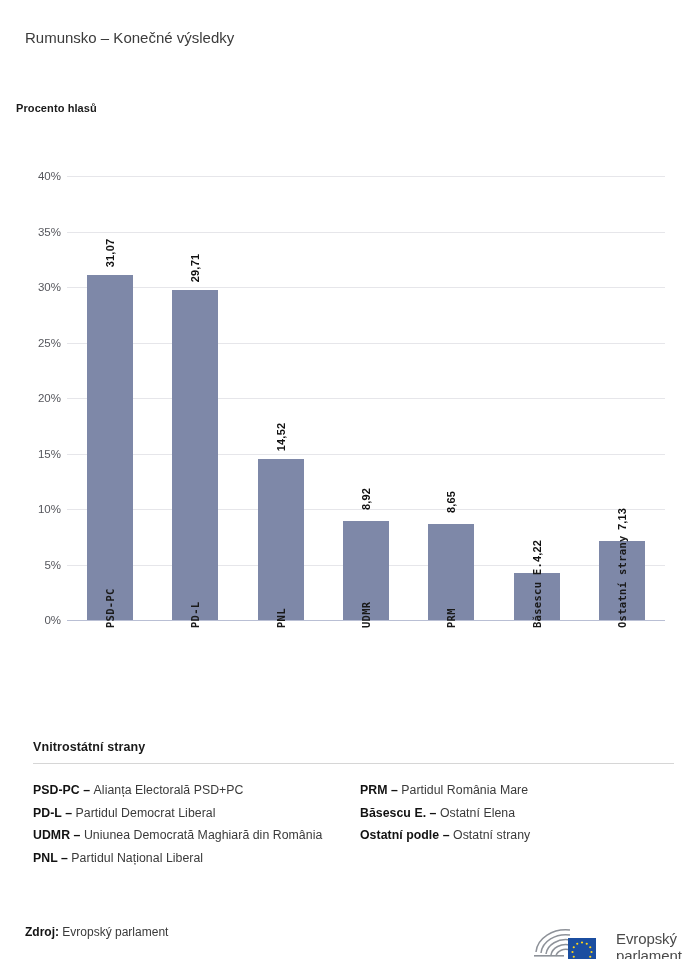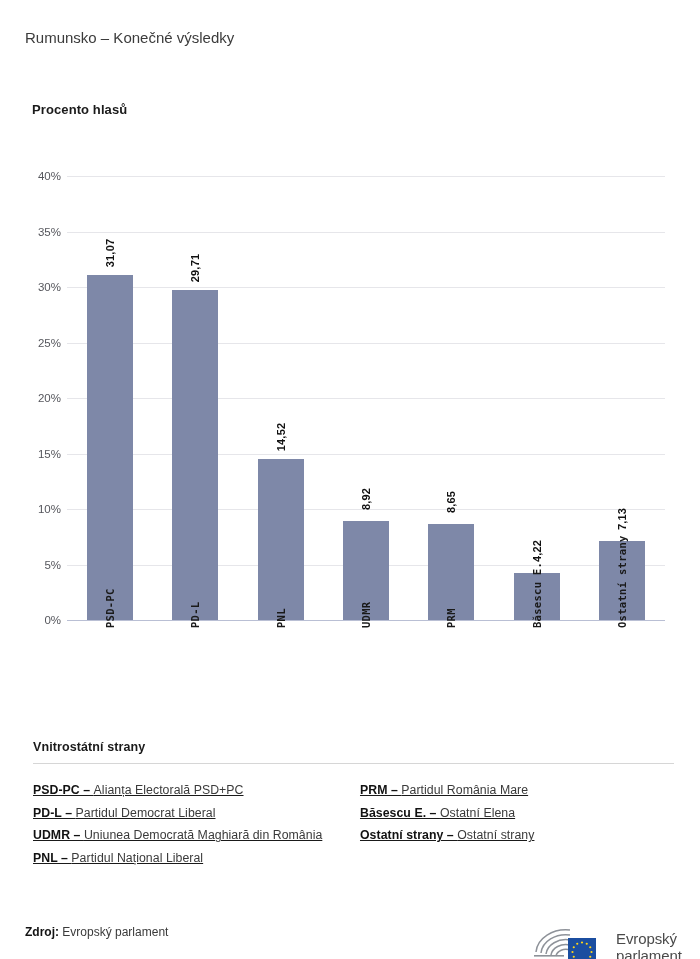--- a/index.html
+++ b/index.html
@@ -31,23 +31,23 @@
   }
   .chart-subtitle {
     font-size: 15px;
     font-weight: normal;
     color: #3b3b3b;
     margin-top: 10px;
     line-height: 1.3;
   }
   .axis-caption {
     position: absolute;
-    left: 32px;
+    left: 16px;
     top: 102px;
-    font-size: 13px;
+    font-size: 11px;
     font-weight: bold;
     color: #1a1a1a;
     letter-spacing: 0.1px;
   }
 
   
   .plot-wrap {
     position: absolute;
     left: 0px;
     top: 140px;
@@ -138,21 +138,20 @@
   }
   .legend-rule {
     margin-top: 9px;
     width: 641px;
     height: 1px;
     background: #d6d6d6;
   }
   .legend-cols {
     display: flex;
     margin-top: 15px;
-    text-decoration: underline;
   }
   .legend-col { width: 50%; }
   .legend-col.right { padding-left: 2px; margin-left: 10px; }
   .legend-item {
     font-size: 12.3px;
     color: #3a3a3a;
     line-height: 1.85;
     letter-spacing: 0.05px;
   }
   .legend-item .abbr {
@@ -266,21 +265,21 @@
     <div class="legend-cols">
       <div class="legend-col left" id="legend-left">
           <div class="legend-item"><span class="abbr">PSD-PC – </span><span>Alianța Electorală PSD+PC</span></div>
           <div class="legend-item"><span class="abbr">PD-L – </span><span>Partidul Democrat Liberal</span></div>
           <div class="legend-item"><span class="abbr">UDMR – </span><span>Uniunea Democrată Maghiară din România</span></div>
           <div class="legend-item"><span class="abbr">PNL – </span><span>Partidul Național Liberal</span></div>
         </div>
       <div class="legend-col right" id="legend-right">
           <div class="legend-item"><span class="abbr">PRM – </span><span>Partidul România Mare</span></div>
           <div class="legend-item"><span class="abbr">Băsescu E. – </span><span>Ostatní Elena</span></div>
-          <div class="legend-item"><span class="abbr">Ostatní strany – </span><span>Ostatní strany</span></div>
+          <div class="legend-item"><span class="abbr">Ostatní podle – </span><span>Ostatní strany</span></div>
         </div>
     </div>
   </div>
 
   <div class="footer">
     <div class="source">
       <span class="src-label">Zdroj:</span>
       <span>Evropský parlament</span>
     </div>
   </div>

